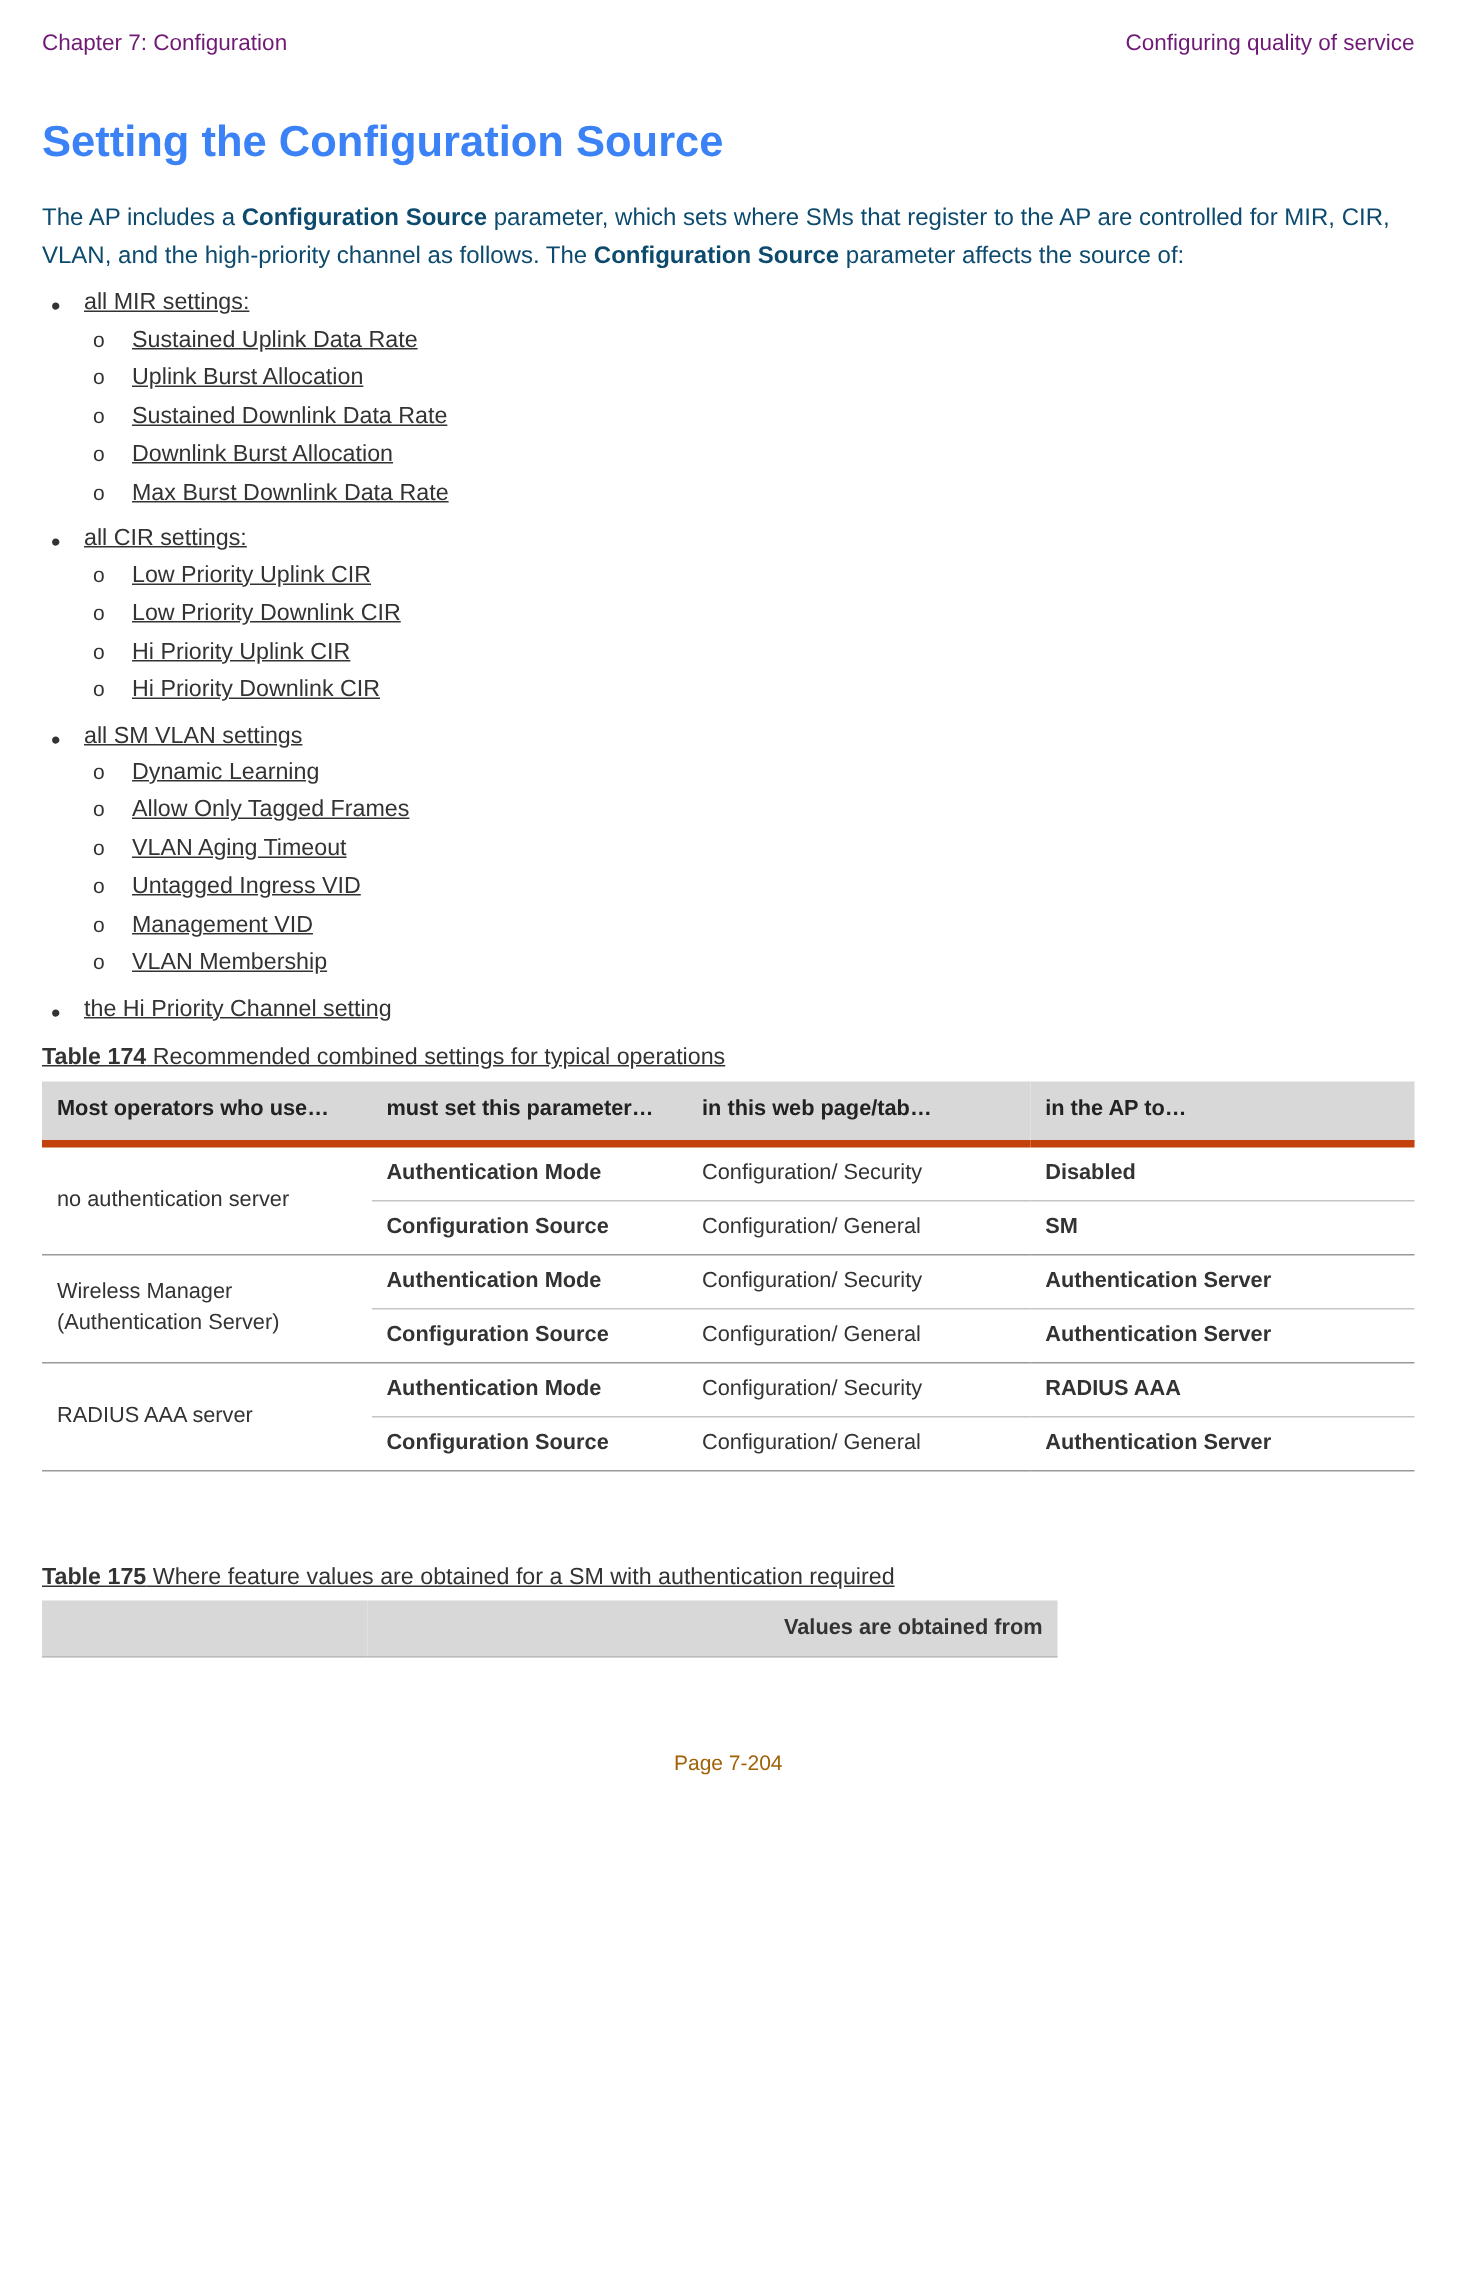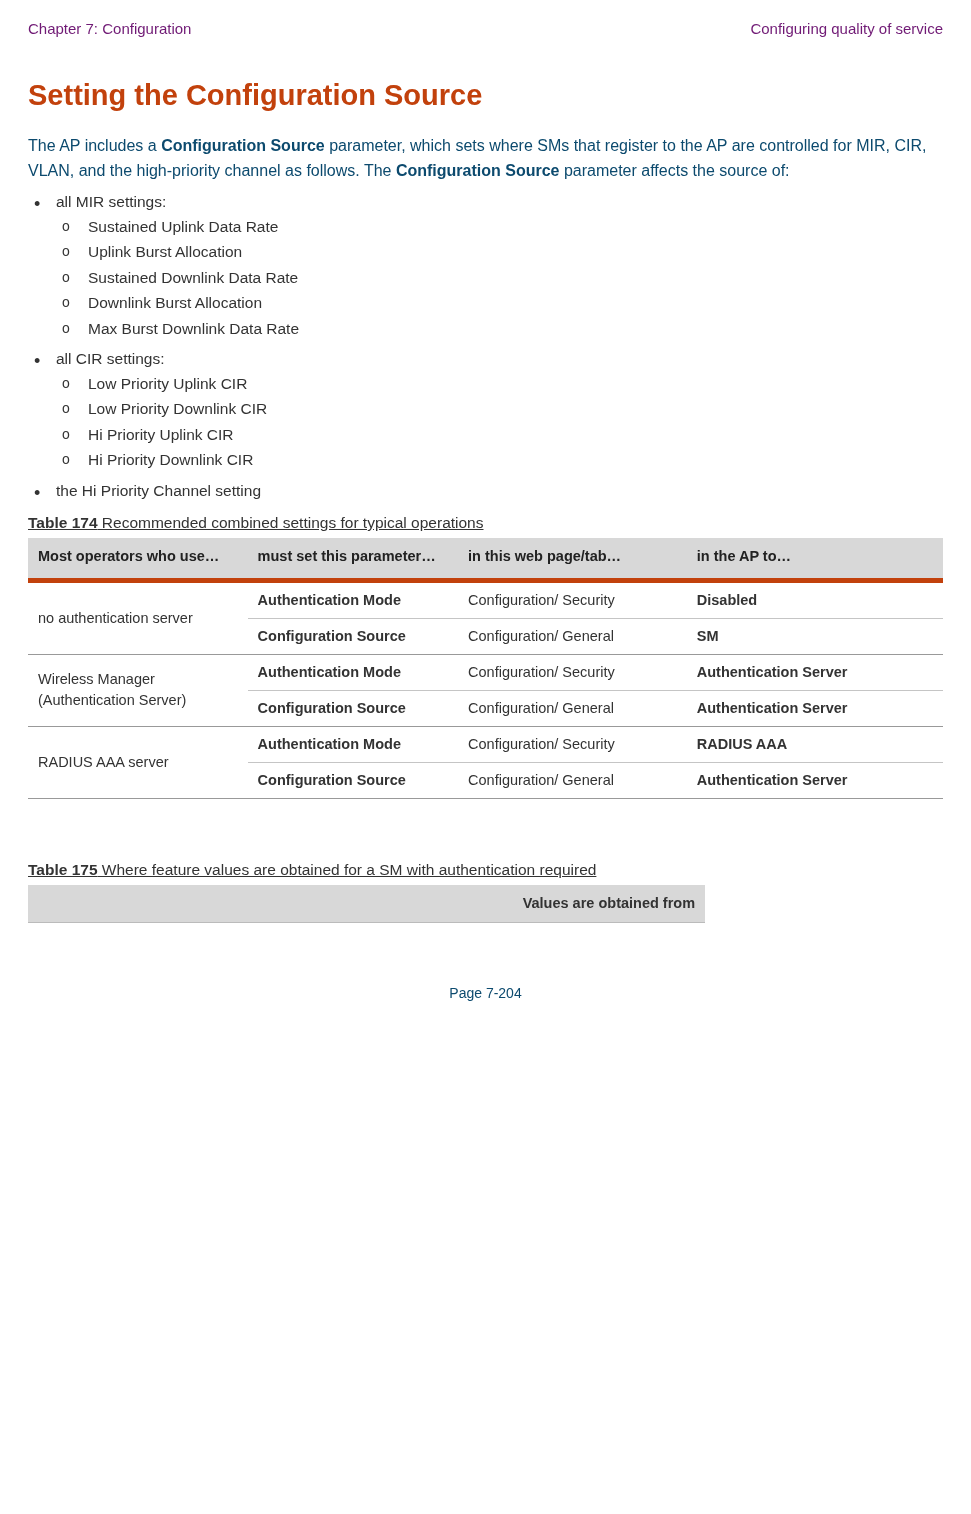--- a/index.html
+++ b/index.html
@@ -14,36 +14,37 @@
     background: #fff;
   }
   .header-row {
     display: flex;
     justify-content: space-between;
     color: #701a75;
     font-size: 15px;
     margin-bottom: 34px;
   }
   h1.page-title {
-    color: #c2410c;
+    color: #3b82f6;
     font-size: 29px;
     font-weight: bold;
     margin: 0 0 18px 0;
   }
   p.intro {
     font-size: 16px;
     color: #0c4a6e;
     margin: 0 0 8px 0;
     line-height: 1.55;
   }
   .intro .bold { font-weight: bold; }
   ul.level1 {
     list-style: none;
     padding-left: 0;
     margin: 4px 0 10px 0;
+    text-decoration: underline;
   }
   ul.level1 > li {
     position: relative;
     padding-left: 28px;
     margin: 2px 0 4px 0;
     font-size: 15.5px;
   }
   ul.level1 > li::before {
     content: "•";
     position: absolute;
@@ -114,21 +115,21 @@
   }
   table.val th {
     background: #d8d8d8;
     font-weight: bold;
     text-align: right;
     padding: 8px 10px;
     border-bottom: 1px solid #bbb;
   }
   .page-footer {
     text-align: center;
-    color: #0c4a6e;
+    color: #a16207;
     font-size: 14px;
     margin-top: 60px;
   }
 </style>
 </head>
 <body>
 
 <div class="header-row">
   <span>Chapter 7:  Configuration</span>
   <span>Configuring quality of service</span>
@@ -154,20 +155,31 @@
   <li>
     <span>all CIR settings:</span>
     <ul class="level2">
       <li>Low Priority Uplink CIR</li>
       <li>Low Priority Downlink CIR</li>
       <li>Hi Priority Uplink CIR</li>
       <li>Hi Priority Downlink CIR</li>
     </ul>
   </li>
   <li>
+    <span>all SM VLAN settings</span>
+    <ul class="level2">
+      <li>Dynamic Learning</li>
+      <li>Allow Only Tagged Frames</li>
+      <li>VLAN Aging Timeout</li>
+      <li>Untagged Ingress VID</li>
+      <li>Management VID</li>
+      <li>VLAN Membership</li>
+    </ul>
+  </li>
+  <li>
     <span>the Hi Priority Channel setting</span>
   </li>
 </ul>
 
 <div class="table-caption">
   <span class="bold">Table 174</span><span> Recommended combined settings for typical operations</span>
 </div>
 
 <table class="rec">
   <thead>

